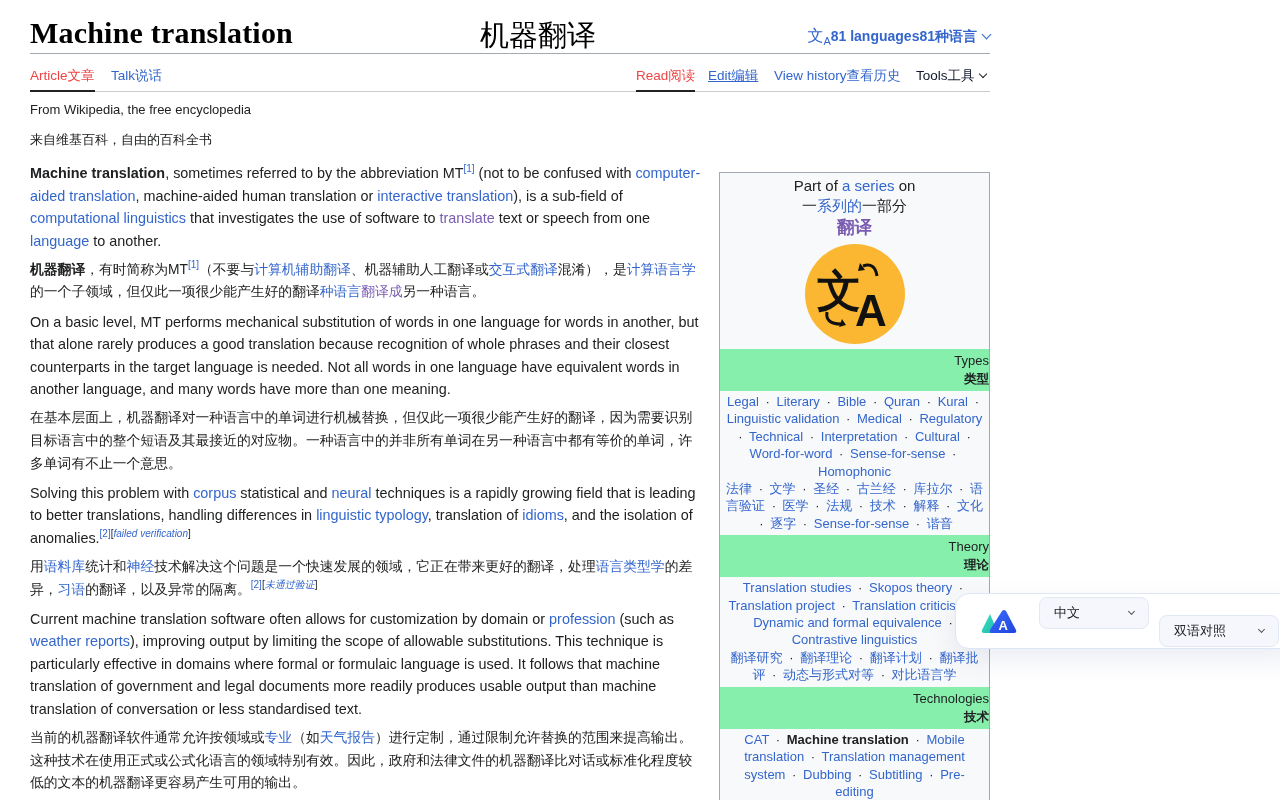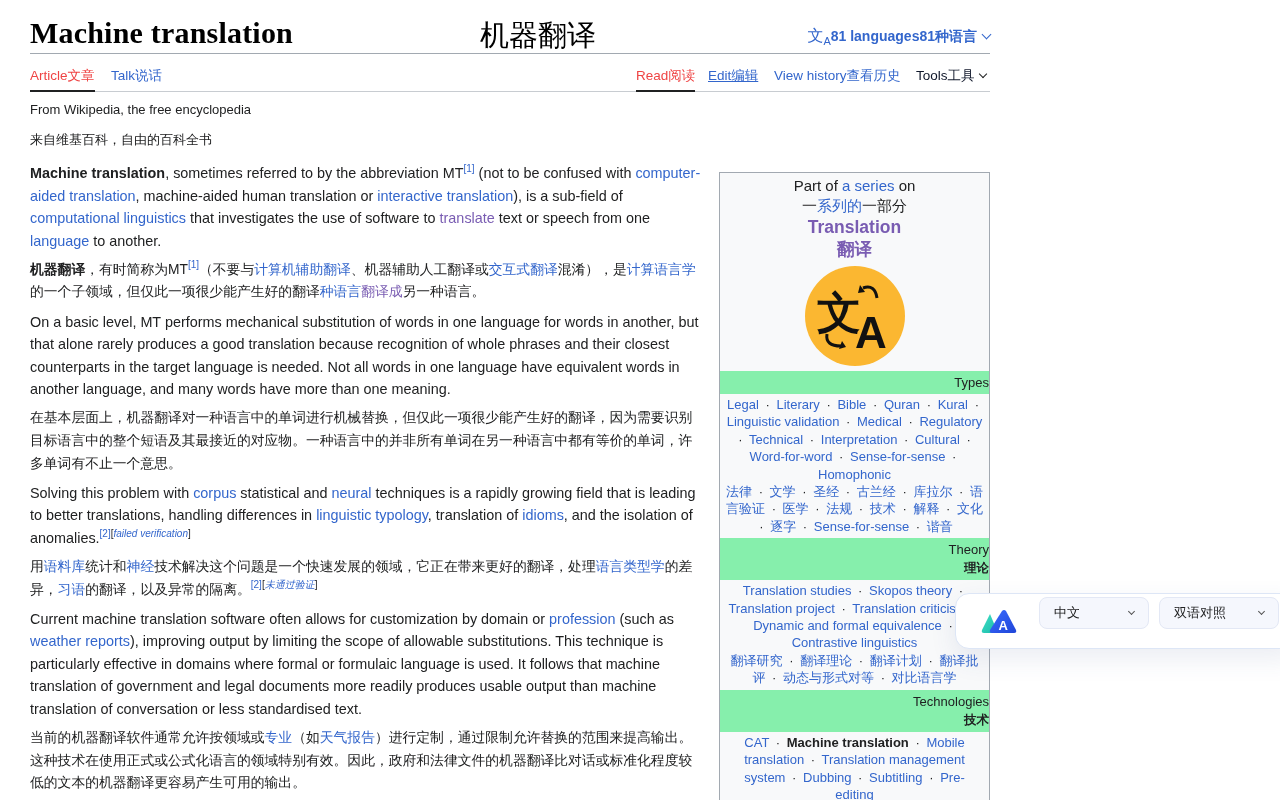--- a/index.html
+++ b/index.html
@@ -104,37 +104,37 @@
     </p>
   </div>
 
   <div class="infobox">
     <div class="ib-pre">
       <span>Part of </span><a>a series</a><span> on</span>
     </div>
     <div class="ib-pre" style="margin-top:0">
       <span>一</span><a>系列的</a><span>一部分</span>
     </div>
-    <div class="ib-title">Translation</div>
     <div class="ib-title">翻译</div>
     <div class="ib-icon-wrap">
       <div class="ib-icon">
         <svg width="100" height="100" viewBox="0 0 100 100">
           <text x="12" y="62" font-family="DejaVu Sans, sans-serif" font-size="44" font-weight="bold" fill="#111">文</text>
           <text x="50" y="82" font-family="Liberation Sans, sans-serif" font-size="44" font-weight="bold" fill="#111">A</text>
           <path d="M58 22 q12 -4 14 10" stroke="#111" stroke-width="3" fill="none"></path>
           <path d="M55 19 l5 7 l-7 1 z" fill="#111"></path>
           <path d="M22 68 q-2 12 14 12" stroke="#111" stroke-width="3" fill="none"></path>
           <path d="M37 75 l4 6 l-7 2 z" fill="#111"></path>
         </svg>
       </div>
     </div>
 
     <div class="ib-head">
       <div>Types</div>
+      <div class="zh">类型</div>
     </div>
     <div class="ib-list" id="types-list">
         <div><a>Legal</a> <span class="dot">·</span> <a>Literary</a> <span class="dot">·</span> <a>Bible</a> <span class="dot">·</span> <a>Quran</a> <span class="dot">·</span> <a>Kural</a> <span class="dot">·</span> <a>Linguistic validation</a> <span class="dot">·</span> <a>Medical</a> <span class="dot">·</span> <a>Regulatory</a> <span class="dot">·</span> <a>Technical</a> <span class="dot">·</span> <a>Interpretation</a> <span class="dot">·</span> <a>Cultural</a> <span class="dot">·</span> <a>Word-for-word</a> <span class="dot">·</span> <a>Sense-for-sense</a> <span class="dot">·</span> <a>Homophonic</a></div>
         <div><a>法律</a> <span class="dot">·</span> <a>文学</a> <span class="dot">·</span> <a>圣经</a> <span class="dot">·</span> <a>古兰经</a> <span class="dot">·</span> <a>库拉尔</a> <span class="dot">·</span> <a>语言验证</a> <span class="dot">·</span> <a>医学</a> <span class="dot">·</span> <a>法规</a> <span class="dot">·</span> <a>技术</a> <span class="dot">·</span> <a>解释</a> <span class="dot">·</span> <a>文化</a> <span class="dot">·</span> <a>逐字</a> <span class="dot">·</span> <a>Sense-for-sense</a> <span class="dot">·</span> <a>谐音</a></div>
       </div>
 
     <div class="ib-head">
       <div>Theory</div>
       <div class="zh">理论</div>
     </div>
@@ -168,17 +168,17 @@
       </defs>
       <path d="M10 6 L2 22 Q1 25 4 25 L18 25 Z" fill="url(#g1)"></path>
       <path d="M22 3 Q24 1 26 3 L36 22 Q37 25 34 25 L12 25 Q9 25 10 22 Z" fill="url(#g2)"></path>
       <text x="18.5" y="22" font-family="Liberation Sans, sans-serif" font-size="13" font-weight="bold" fill="#fff">A</text>
     </svg>
   </div>
   <div class="tr-select" style="left:83px; width:110px;">
     <span>中文</span>
     <span class="sc"></span>
   </div>
-  <div class="tr-select" style="left:203px; width:120px;">
+  <div class="tr-select" style="left:203px; width:120px;margin-top:18px;">
     <span>双语对照</span>
     <span class="sc"></span>
   </div>
 </div>
 
 </body></html>

